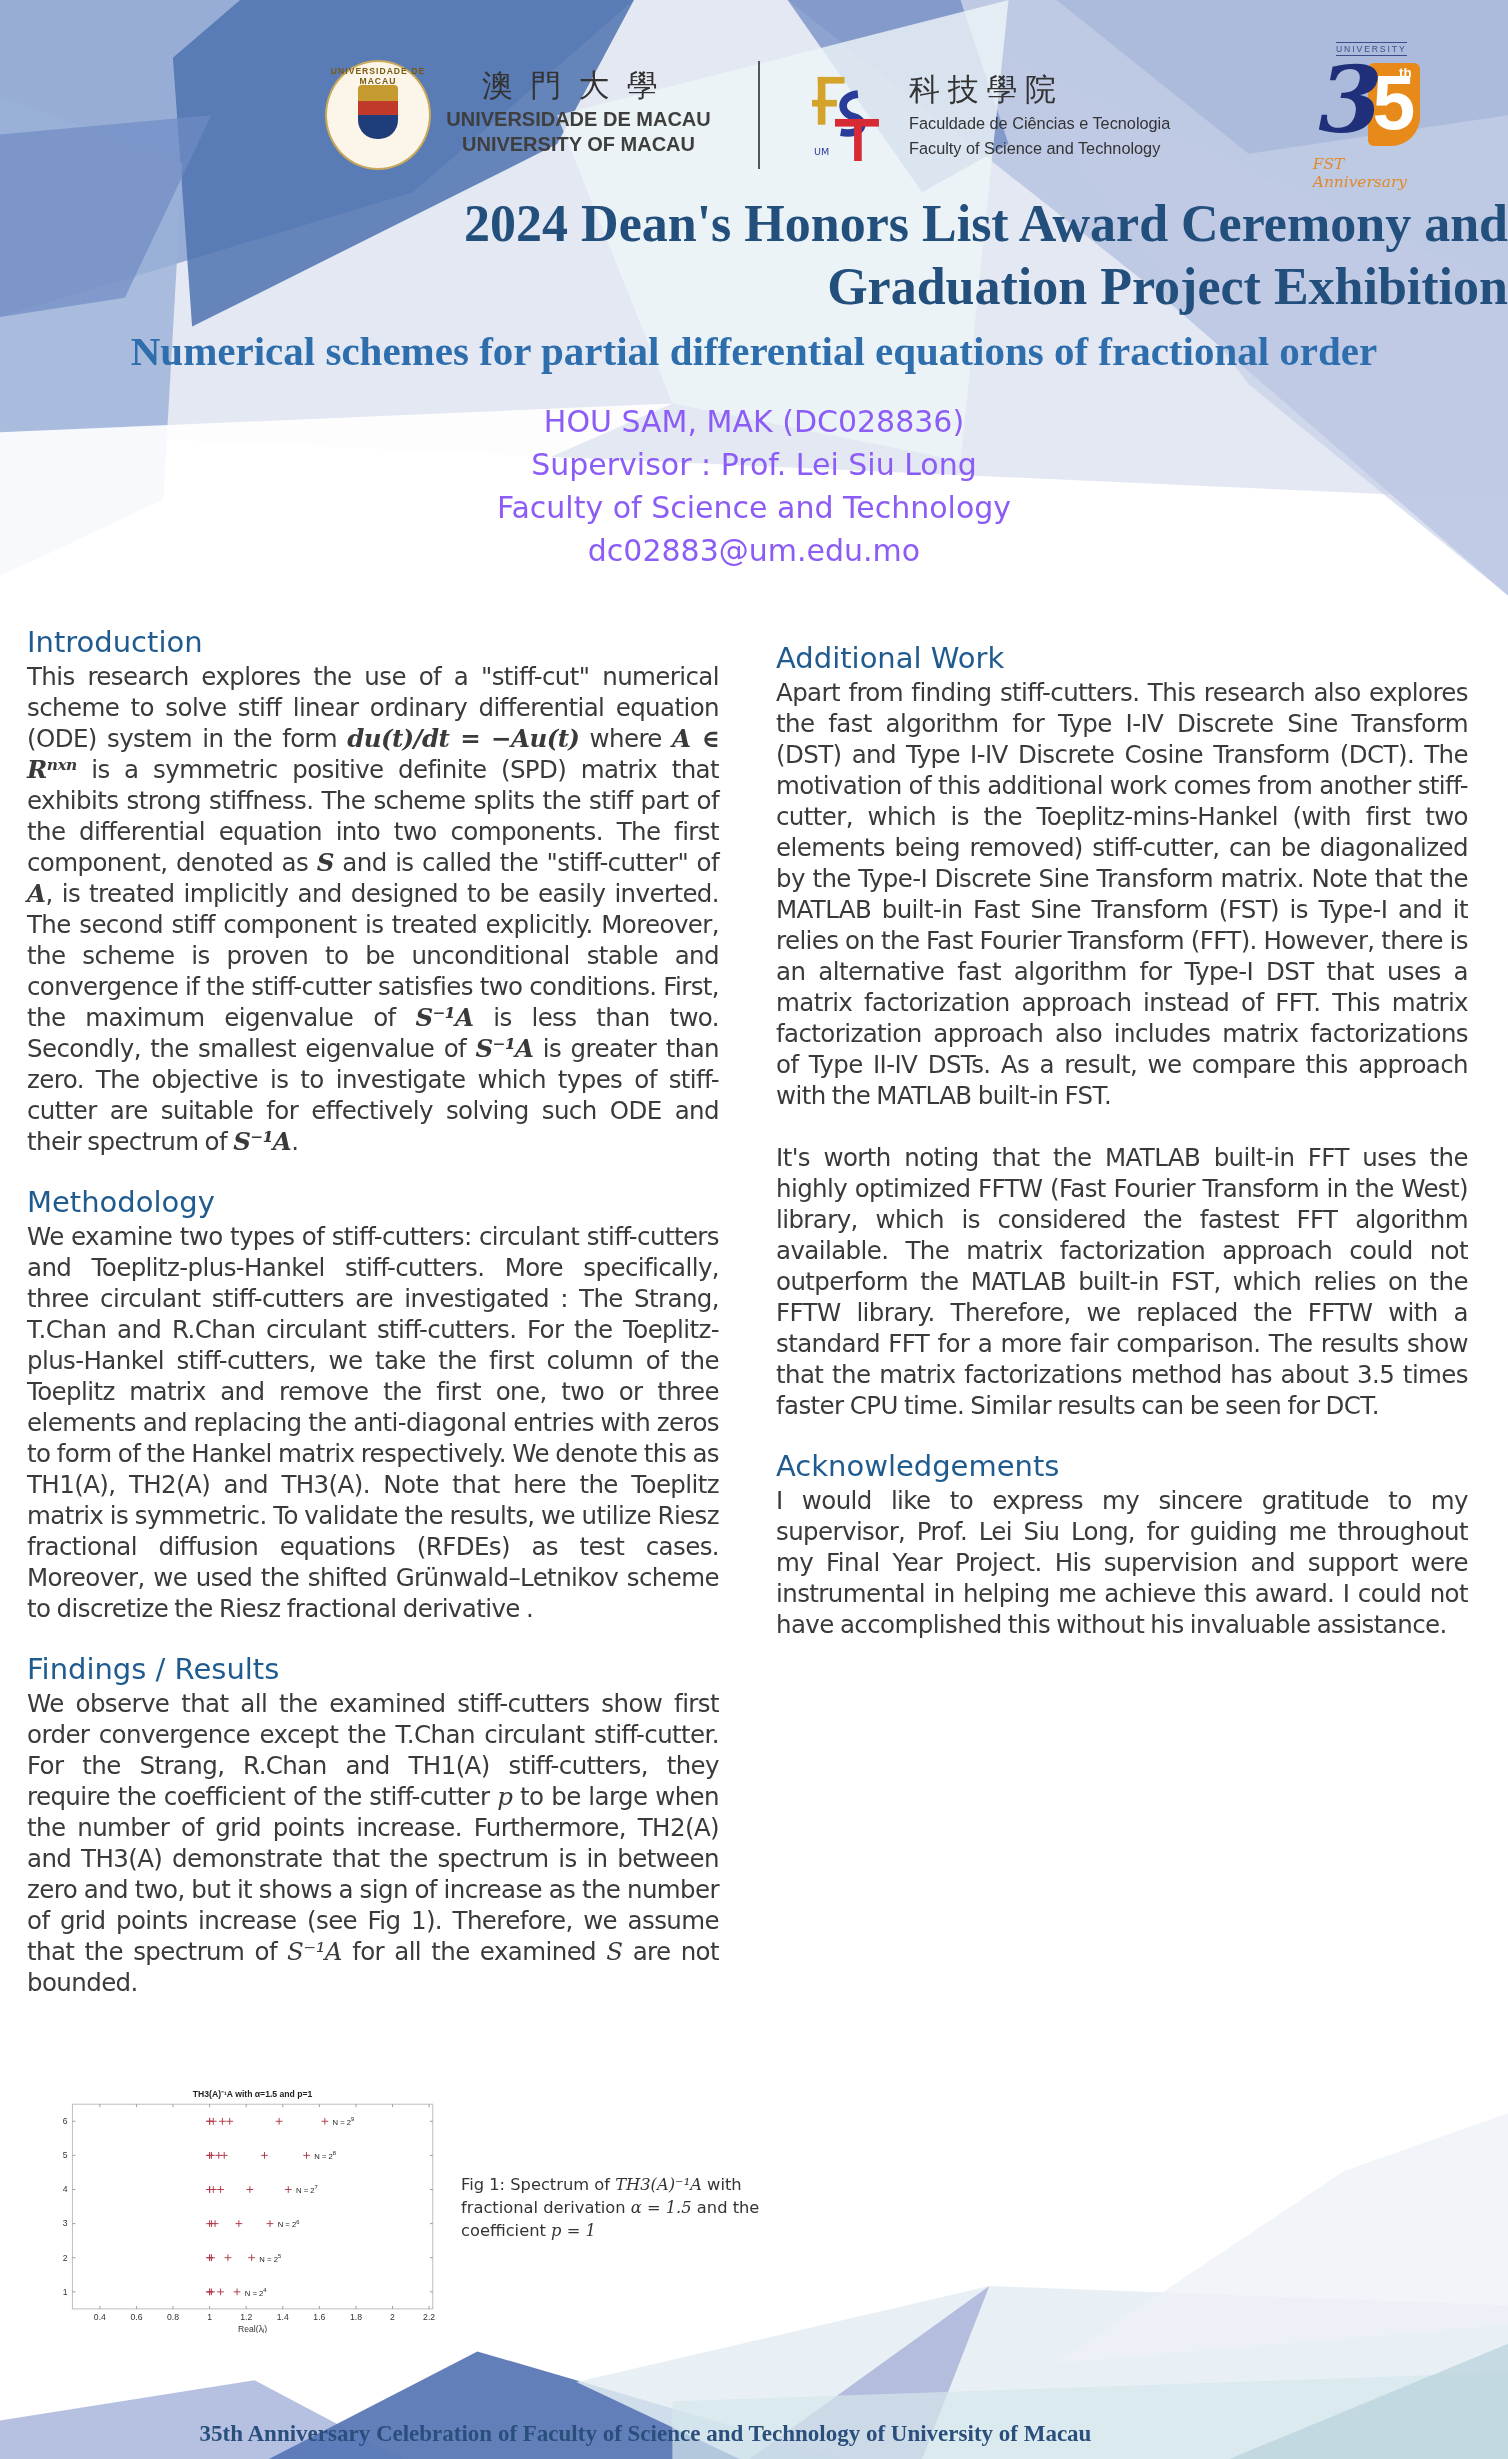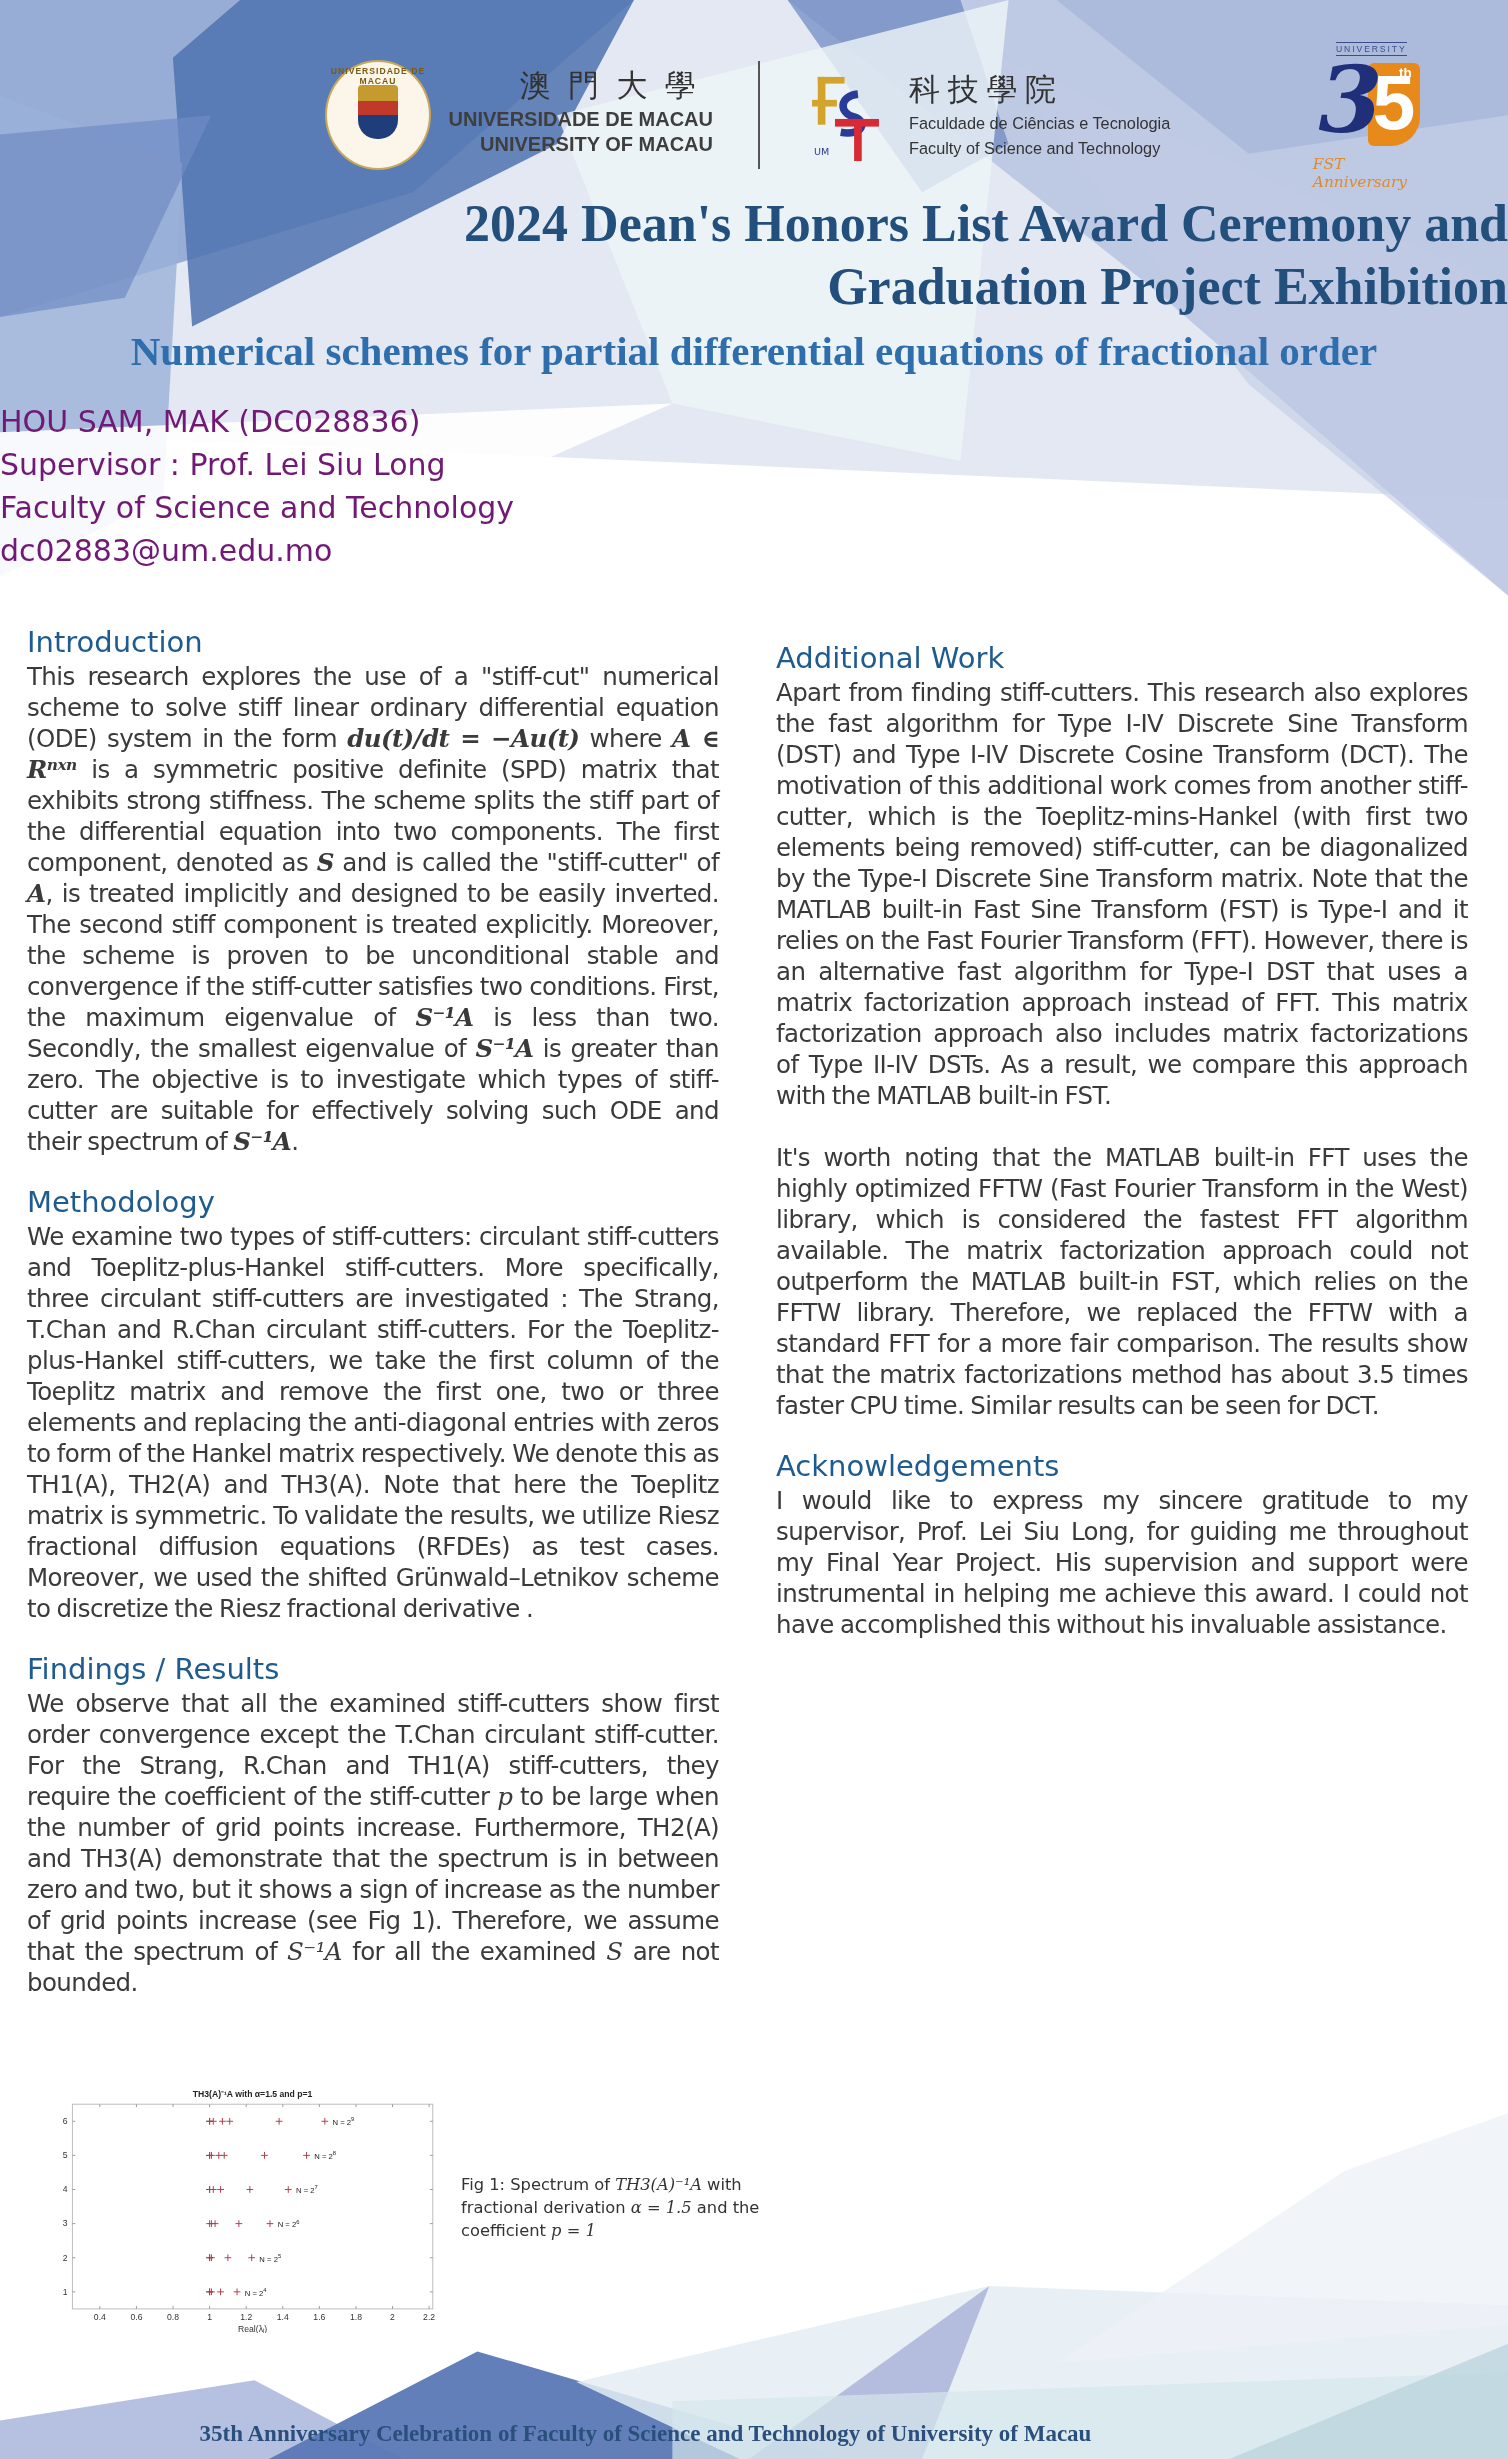--- a/index.html
+++ b/index.html
@@ -19,21 +19,21 @@
   }
   .um-crest .shield {
     position: absolute; left: 31px; top: 23px; width: 40px; height: 54px;
     background: linear-gradient(#c59a2e 0 30%, #c0392b 30% 55%, #1f3d7a 55% 100%);
     border-radius: 3.8px 3.8px 19px 19px;
   }
   .um-crest .ring-text {
     position: absolute; left: 0; right: 0; top: 3.8px; text-align: center;
     font-size: 8.6px; color: #7a5a10; font-weight: bold; letter-spacing: 1px;
   }
-  .um-text { left: 444px; top: 65px; width: 269px; text-align: right; color: #3a3a3a; }
+  .um-text { left: 444px; top: 65px; width: 269px; text-align: center; color: #3a3a3a; }
   .um-text .zh { font-family: "DejaVu Serif", serif; font-size: 31px; letter-spacing: 17.3px; color: #333; }
   .um-text .pt, .um-text .en { font-size: 20px; font-weight: bold; line-height: 25px; color: #3e3e3e; }
   .divider { left: 758px; top: 61px; width: 1.9px; height: 108px; background: #555; }
   .fst-logo { left: 812px; top: 75px; width: 67px; height: 86px; }
   .fst-text { left: 909px; top: 69px; color: #333; }
   .fst-text .zh { font-family: "DejaVu Serif", serif; font-size: 31px; letter-spacing: 7.7px; color: #333; }
   .fst-text .pt, .fst-text .en { font-size: 16.3px; line-height: 25px; color: #333; }
   .anniv { left: 1307px; top: 42px; width: 125px; height: 134px; }
   .anniv .celebrating {
     position: absolute; left: 29px; top: 0; font-size: 8.6px; letter-spacing: 1.9px; color: #3a4e8a;
@@ -58,22 +58,22 @@
   .title {
     left: 0; width: 1508px; text-align: right; top: 192px;
     font-family: "Liberation Serif", serif; font-weight: bold; font-size: 52px; line-height: 63px;
     color: #234f7d;
   }
   .subtitle {
     left: 0; width: 1508px; text-align: center; top: 327px;
     font-family: "Liberation Serif", serif; font-weight: bold; font-size: 41px; color: #2f6eac;
   }
   .author-block {
-    left: 0; width: 1508px; top: 400px; 
-    font-family: "DejaVu Sans", sans-serif; font-size: 30px; line-height: 43px; color: #701a75;
+    left: 0; width: 1508px; top: 400px; text-align: center;
+    font-family: "DejaVu Sans", sans-serif; font-size: 30px; line-height: 43px; color: #8b5cf6;
   }
 
   
   .col { position: absolute; z-index: 1; width: 692px; }
   .col-left { left: 27px; top: 624px; }
   .col-right { left: 776px; top: 640px; }
   .section { margin-bottom: 27px; }
   .section h2 {
     margin: 0; font-family: "DejaVu Sans", sans-serif; font-weight: normal;
     font-size: 29px; line-height: 37px; color: #1f5b8f;

